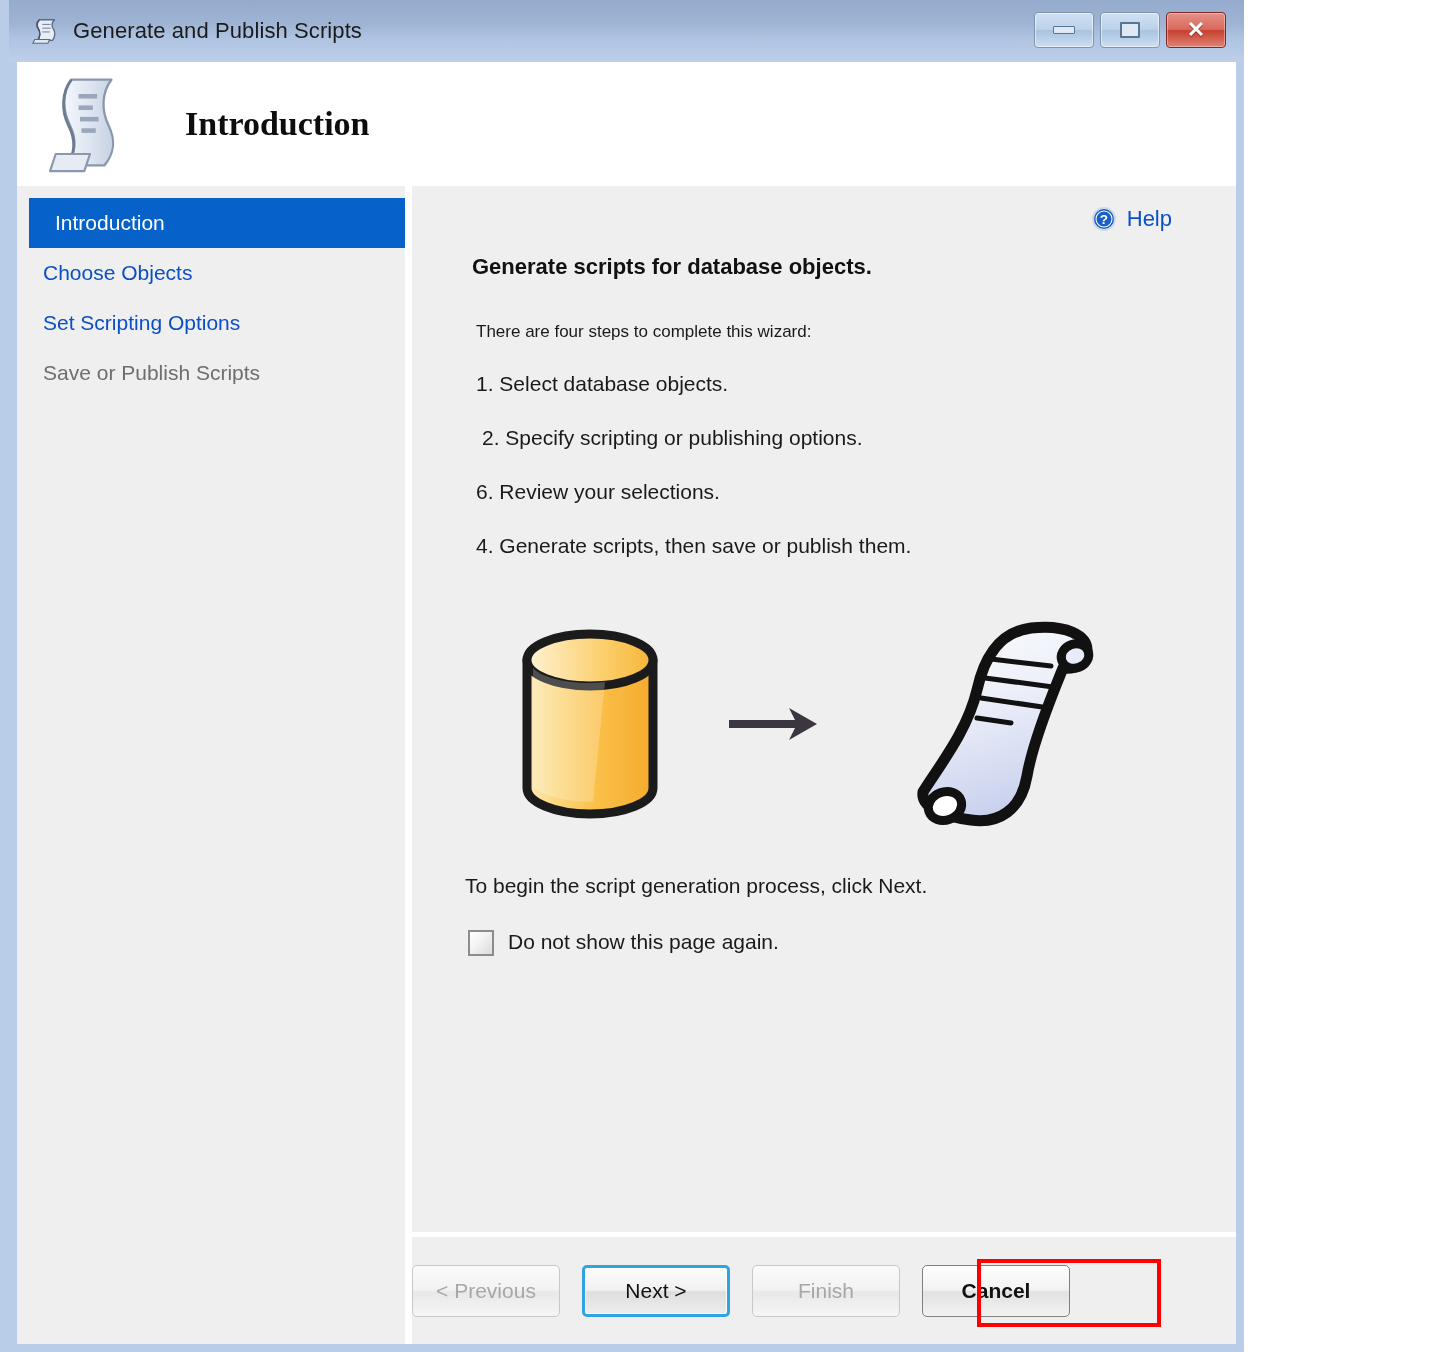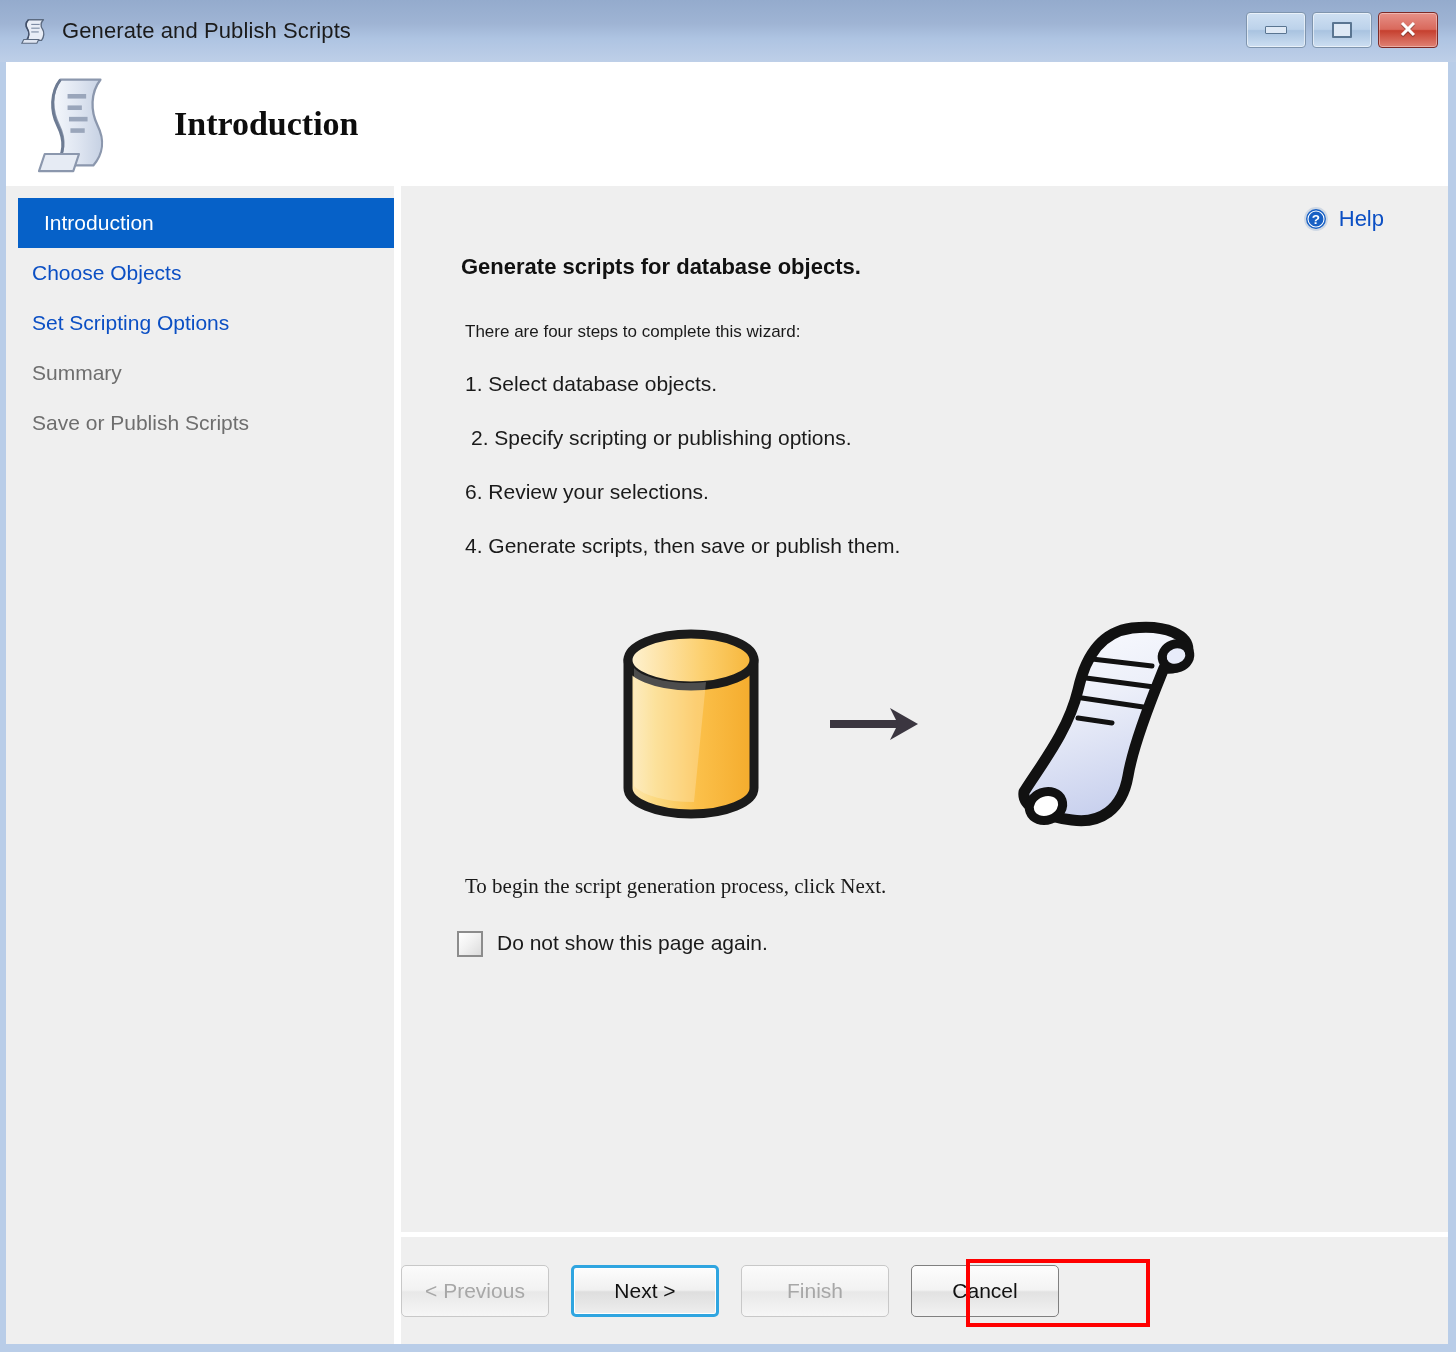--- a/index.html
+++ b/index.html
@@ -7,24 +7,24 @@
   html, body {
     width: 1456px;
     height: 1352px;
     overflow: hidden;
     font-family: "Liberation Sans", sans-serif;
   }
 
   
   .window {
     position: relative;
-    width: 1456px;
+    width: 1244px;
     height: 1352px;
     background: #b9cde8;
-    padding: 0 8px 8px 6px;
+    padding: 0 8px 8px 17px;
     display: flex;
     flex-direction: column;
   }
 
   .titlebar {
     position: relative;
     height: 62px;
     margin: 0 -8px;
     background: linear-gradient(to bottom, #94abcd 0%, #9fb4d4 38%, #aec4e2 62%, #becfe8 100%);
     display: flex;
@@ -225,22 +225,21 @@
     display: flex;
     align-items: center;
     justify-content: center;
     gap: 58px;
   }
 
   .footer-note {
     font-size: 21px;
     color: #1a1a1a;
     margin-top: 30px;
-    margin-left: 20px;
-    font-family: Liberation Serif, serif;
+    margin-left: 9px;
   }
 
   .checkbox-row {
     display: flex;
     align-items: flex-start;
     margin-top: 32px;
     margin-left: 12px;
     gap: 14px;
   }
   .cb {
@@ -274,20 +273,21 @@
     color: #a7a7a7;
     display: flex;
     align-items: center;
     justify-content: center;
     font-family: "Liberation Sans", sans-serif;
   }
   .wbtn.enabled {
     border: 1px solid #808080;
     color: #111;
     background: linear-gradient(to bottom, #fdfdfd 0%, #f3f3f3 48%, #e2e2e2 52%, #f2f2f2 100%);
+    font-weight: bold;
   }
   .wbtn.focus {
     border: 3px solid #2fa5e0;
     color: #111;
     background: linear-gradient(to bottom, #fdfdfd 0%, #f0f0f0 48%, #dedede 52%, #eeeeee 100%);
     box-shadow: inset 0 0 0 1px #ffffff;
   }
 
   .annot-box {
     position: absolute;
@@ -351,23 +351,20 @@
 
       <div class="sidebar">
         <div class="nav-item active">
           <span>Introduction</span>
         </div>
         <div class="nav-item">
           <span>Choose Objects</span>
         </div>
         <div class="nav-item">
           <span>Set Scripting Options</span>
-        </div>
-        <div class="nav-item disabled">
-          <span>Summary</span>
         </div>
         <div class="nav-item disabled">
           <span>Save or Publish Scripts</span>
         </div>
       </div>
 
       <div class="main">
         <div class="main-inner">
 
           <div class="help-row">

